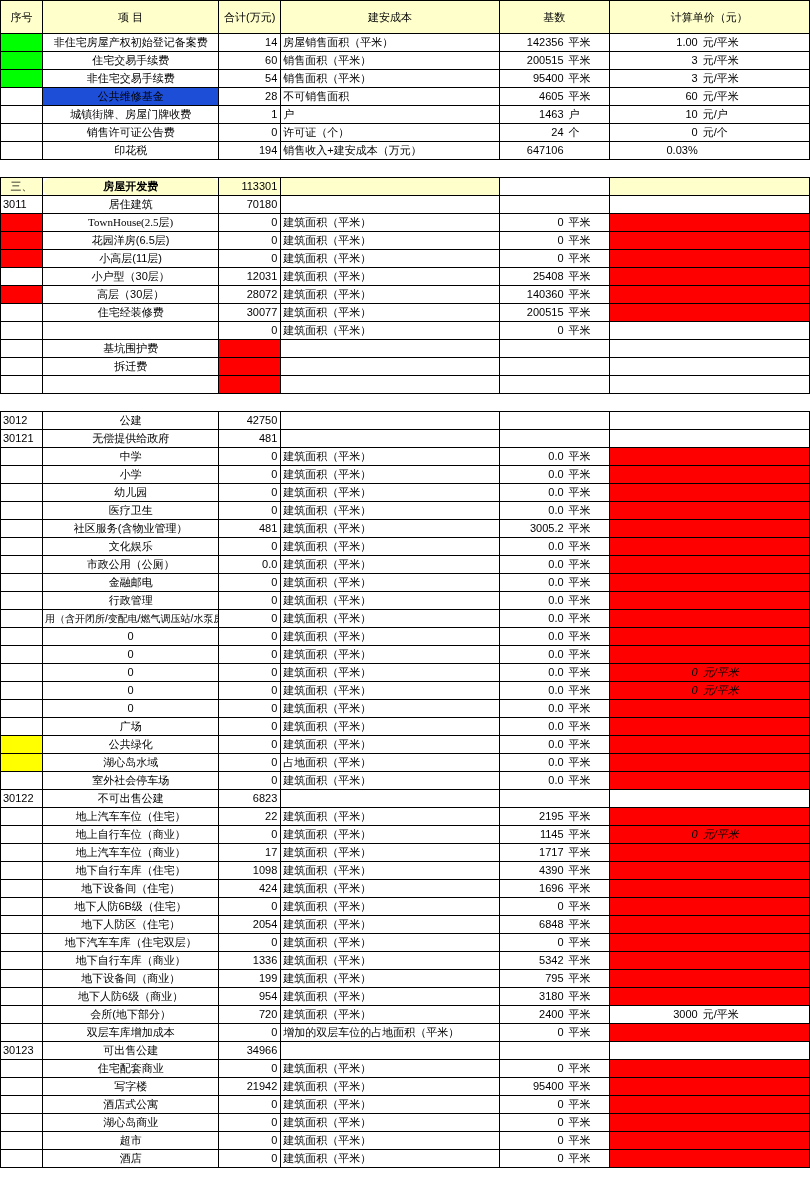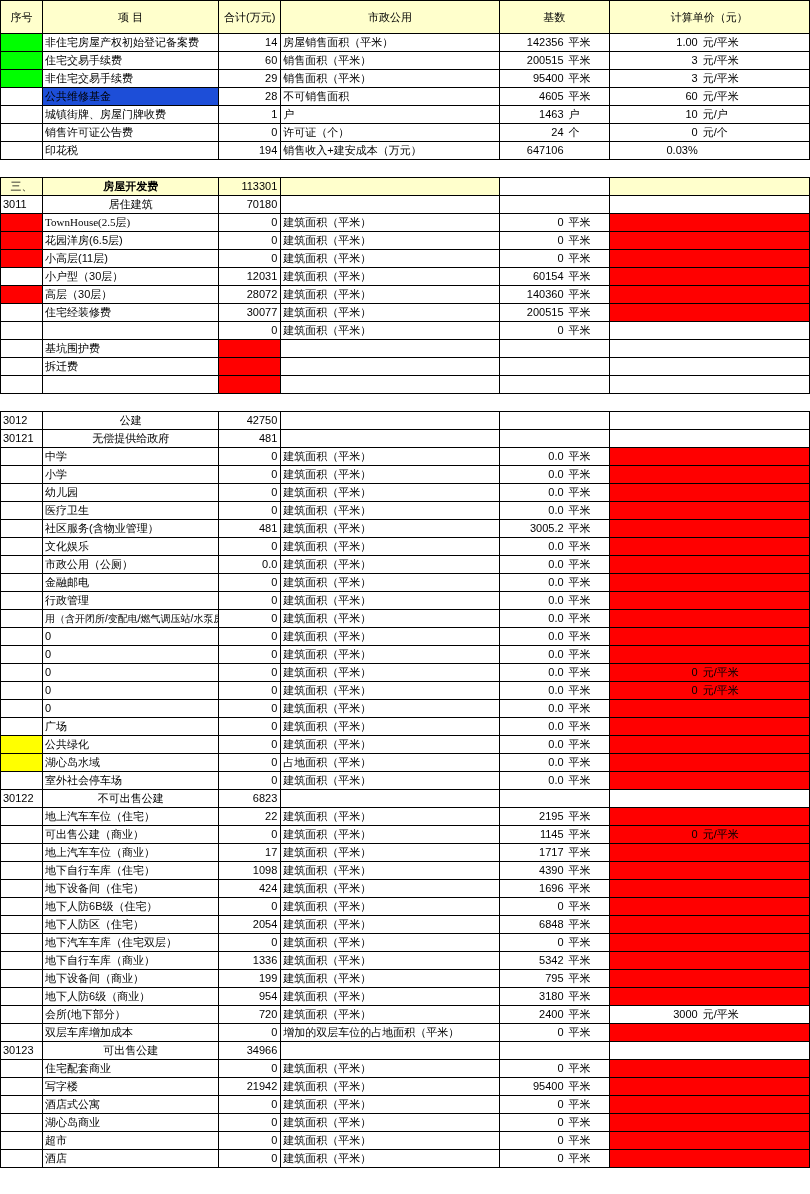--- a/index.html
+++ b/index.html
@@ -7,29 +7,29 @@
   table{border-collapse:collapse;table-layout:fixed;width:810px;}
   td{border:1px solid #000;padding:0 2px;height:17px;line-height:17px;overflow:hidden;white-space:nowrap;}
   .c0{width:42px;}   
   .c1{width:176px;}  
   .c2{width:62px;}   
   .c3{width:218px;}  
   .c4{width:110px;}  
   .c5{width:200px;}  
   .hdr{background:#ffffcc;text-align:center;font-weight:normal;height:32px;line-height:32px;margin-top:48px;}
   .ctr{text-align:center;}
-  .rgt{text-align:left;}
+  .rgt{text-align:center;}
   .lft{text-align:left;}
   .yellow{background:#ffffcc;}
   .green{background:#00ff00;}
   .pink{background:#1d4ed8;}
-  .red{background:#ff0000;}
+  .red{background:#ff0000;font-style:italic;}
   .pureyellow{background:#ffff00;}
   .redtext{color:#ff0000;}
-  .bold{font-weight:bold;}
+  .bold{font-weight:bold;border-radius:8px;}
   .serif{font-family:"Liberation Serif","DejaVu Serif",serif;}
   .num{text-align:right;padding-right:3px;}
   .basis-val{display:inline-block;width:62px;text-align:right;}
   .basis-unit{display:inline-block;width:34px;text-align:left;padding-left:5px;}
   .price-val{display:inline-block;width:86px;text-align:right;}
   .price-unit{display:inline-block;width:100px;text-align:left;padding-left:5px;}
 </style>
 </head>
 <body>
 
@@ -40,21 +40,21 @@
       <col class="c2">
       <col class="c3">
       <col class="c4">
       <col class="c5">
   </colgroup>
   <thead>
     <tr>
       <td class="hdr c0">序号</td>
       <td class="hdr c1">项        目</td>
       <td class="hdr c2">合计(万元)</td>
-      <td class="hdr c3">市政公用</td>
+      <td class="hdr c3">建安成本</td>
       <td class="hdr c4">基数</td>
       <td class="hdr c5">计算单价（元）</td>
     </tr>
   </thead>
   <tbody id="tbody">
       <tr>
         <td class="c0 ctr green"></td>
         <td class="c1 rgt ">非住宅房屋产权初始登记备案费</td>
         <td class="c2 num  ">14</td>
         <td class="c3 lft ">房屋销售面积（平米）</td>
@@ -65,21 +65,21 @@
         <td class="c0 ctr green"></td>
         <td class="c1 rgt ">住宅交易手续费</td>
         <td class="c2 num  ">60</td>
         <td class="c3 lft ">销售面积（平米）</td>
         <td class="c4"><span class="basis-val">200515</span><span class="basis-unit">平米</span></td>
         <td class="c5  "><span class="price-val">3</span><span class="price-unit">元/平米</span></td>
       </tr>
       <tr>
         <td class="c0 ctr green"></td>
         <td class="c1 rgt ">非住宅交易手续费</td>
-        <td class="c2 num  ">29</td>
+        <td class="c2 num  ">54</td>
         <td class="c3 lft ">销售面积（平米）</td>
         <td class="c4"><span class="basis-val">95400</span><span class="basis-unit">平米</span></td>
         <td class="c5  "><span class="price-val">3</span><span class="price-unit">元/平米</span></td>
       </tr>
       <tr>
         <td class="c0 ctr "></td>
         <td class="c1 rgt pink">公共维修基金</td>
         <td class="c2 num  ">28</td>
         <td class="c3 lft ">不可销售面积</td>
         <td class="c4"><span class="basis-val">4605</span><span class="basis-unit">平米</span></td>
@@ -150,21 +150,21 @@
         <td class="c2 num  ">0</td>
         <td class="c3 lft ">建筑面积（平米）</td>
         <td class="c4"><span class="basis-val">0</span><span class="basis-unit">平米</span></td>
         <td class="c5 red redtext"><span class="price-val">1800</span><span class="price-unit">元/平米</span></td>
       </tr>
       <tr>
         <td class="c0 ctr "></td>
         <td class="c1 rgt ">小户型（30层）</td>
         <td class="c2 num  ">12031</td>
         <td class="c3 lft ">建筑面积（平米）</td>
-        <td class="c4"><span class="basis-val">60154</span><span class="basis-unit">平米</span></td>
+        <td class="c4"><span class="basis-val">25408</span><span class="basis-unit">平米</span></td>
         <td class="c5 red redtext"><span class="price-val">2000</span><span class="price-unit">元/平米</span></td>
       </tr>
       <tr>
         <td class="c0 ctr red"></td>
         <td class="c1 rgt ">高层（30层）</td>
         <td class="c2 num  ">28072</td>
         <td class="c3 lft ">建筑面积（平米）</td>
         <td class="c4"><span class="basis-val">140360</span><span class="basis-unit">平米</span></td>
         <td class="c5 red redtext"><span class="price-val">2000</span><span class="price-unit">元/平米</span></td>
       </tr>
@@ -390,21 +390,21 @@
       <tr>
         <td class="c0 ctr "></td>
         <td class="c1 rgt ">地上汽车车位（住宅）</td>
         <td class="c2 num  ">22</td>
         <td class="c3 lft ">建筑面积（平米）</td>
         <td class="c4"><span class="basis-val">2195</span><span class="basis-unit">平米</span></td>
         <td class="c5 red redtext"><span class="price-val">100</span><span class="price-unit">元/平米</span></td>
       </tr>
       <tr>
         <td class="c0 ctr "></td>
-        <td class="c1 rgt ">可出售公建（商业）</td>
+        <td class="c1 rgt ">地上自行车位（商业）</td>
         <td class="c2 num  ">0</td>
         <td class="c3 lft ">建筑面积（平米）</td>
         <td class="c4"><span class="basis-val">1145</span><span class="basis-unit">平米</span></td>
         <td class="c5 red "><span class="price-val">0</span><span class="price-unit">元/平米</span></td>
       </tr>
       <tr>
         <td class="c0 ctr "></td>
         <td class="c1 rgt ">地上汽车车位（商业）</td>
         <td class="c2 num  ">17</td>
         <td class="c3 lft ">建筑面积（平米）</td>

